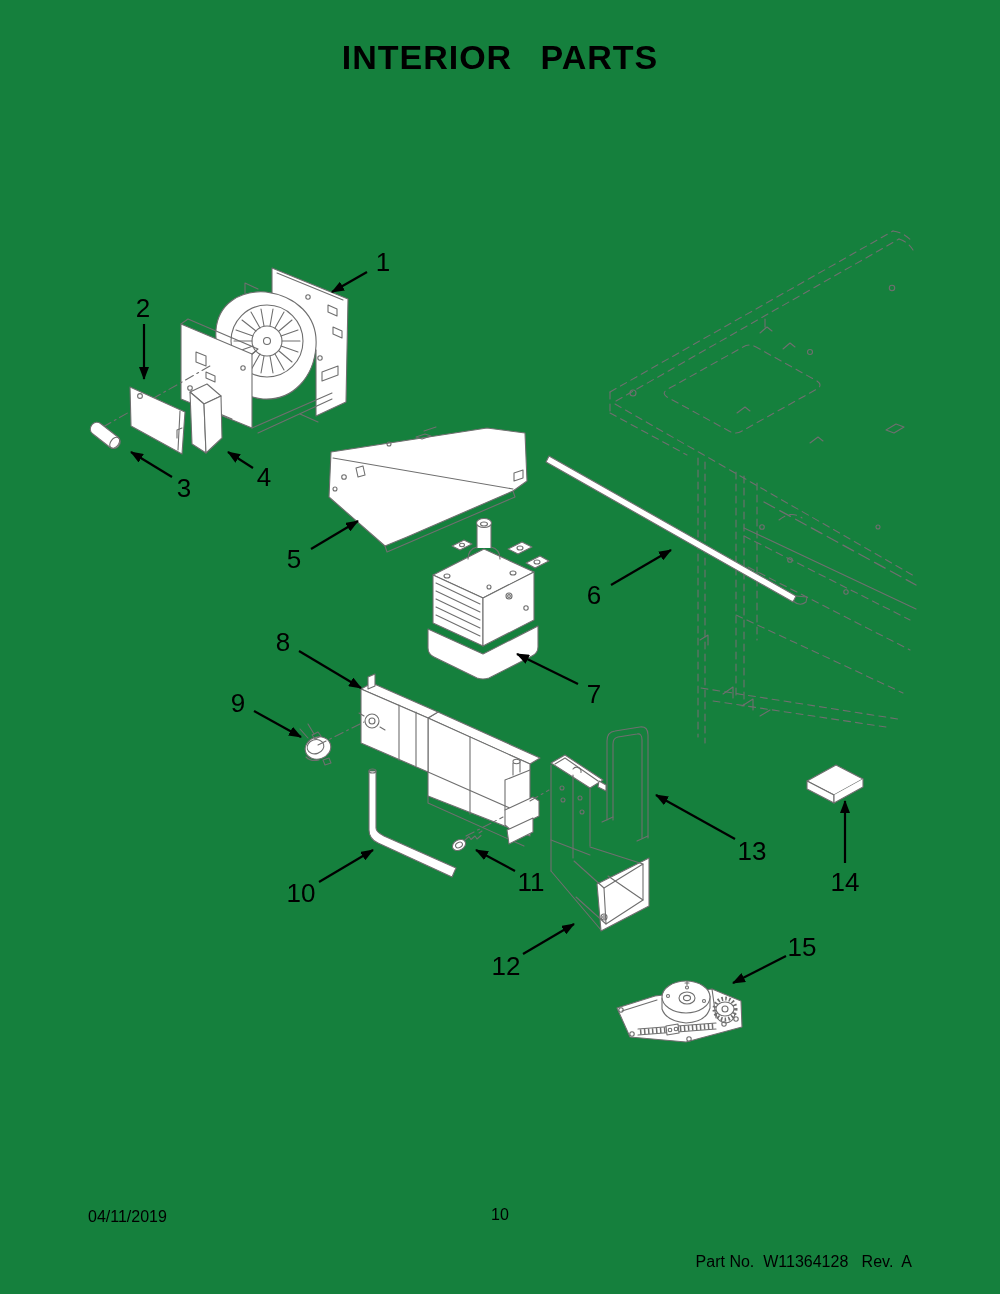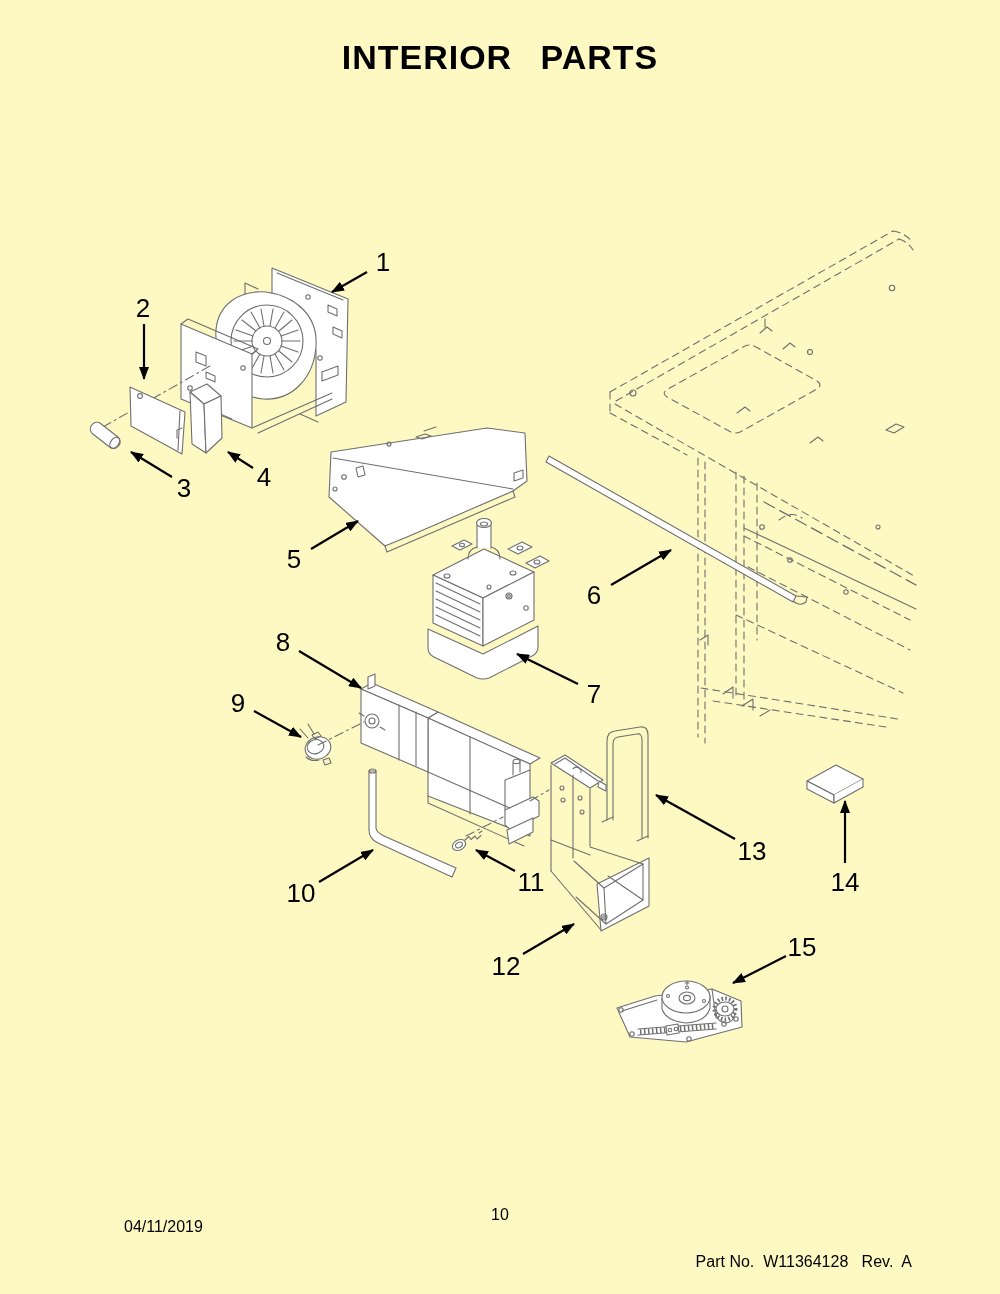--- a/index.html
+++ b/index.html
@@ -1,17 +1,17 @@
 <!DOCTYPE html>
 <html><head>
 <meta charset="utf-8">
 <style>
   html,body { margin:0; padding:0; background:#ffffff; }
   .page {
-    position:relative; width:1000px; height:1294px; background:#fef9c3;
+    position:relative; width:1000px; height:1294px; background:#15803d;
     font-family:"Liberation Sans", sans-serif; overflow:hidden;
   }
   .title {
     position:absolute; top:38px; left:0; width:100%;
     text-align:center; font-size:34px; font-weight:bold;
     letter-spacing:1px; word-spacing:18px; color:#000; margin:0;
   }
   .diagram { position:absolute; left:0; top:0; }
   
   .ln  { fill:none; stroke:#6f6f6f; stroke-width:1.1; stroke-linecap:round; stroke-linejoin:round; }
@@ -20,21 +20,21 @@
   .dash2 { stroke-dasharray:12 6; stroke-width:1.35; }
   .cdash { stroke-dasharray:9 4 2 4; }
   .teeth { fill:none; stroke:#6f6f6f; stroke-width:5.5; stroke-dasharray:1.5 2.5; }
   .gteeth{ fill:none; stroke:#6f6f6f; stroke-width:4; stroke-dasharray:1.6 2.2; }
   .callout-arrow { fill:none; stroke:#000; stroke-width:2.2; }
   text.callout { font-family:"Liberation Sans", sans-serif; font-size:26px; fill:#000; text-anchor:middle; }
   .footer {
     position:absolute; top:1206px; left:0; width:100%;
     font-size:16px; color:#000;
   }
-  .f-left  { position:absolute; left:88px; top:12px; white-space:pre;margin-left:36px; }
+  .f-left  { position:absolute; left:88px; top:2px; white-space:pre; }
   .f-center{ position:absolute; left:0; top:0; width:100%; text-align:center; }
   .f-right { position:absolute; right:88px; top:0; white-space:pre; text-align:right;margin-top:47px; }
 </style>
 </head>
 <body>
 
 <div class="page">
 
   <h1 class="title">INTERIOR PARTS</h1>
 

